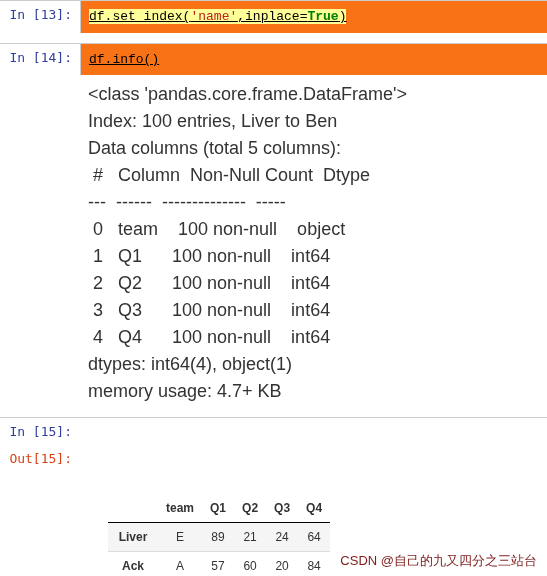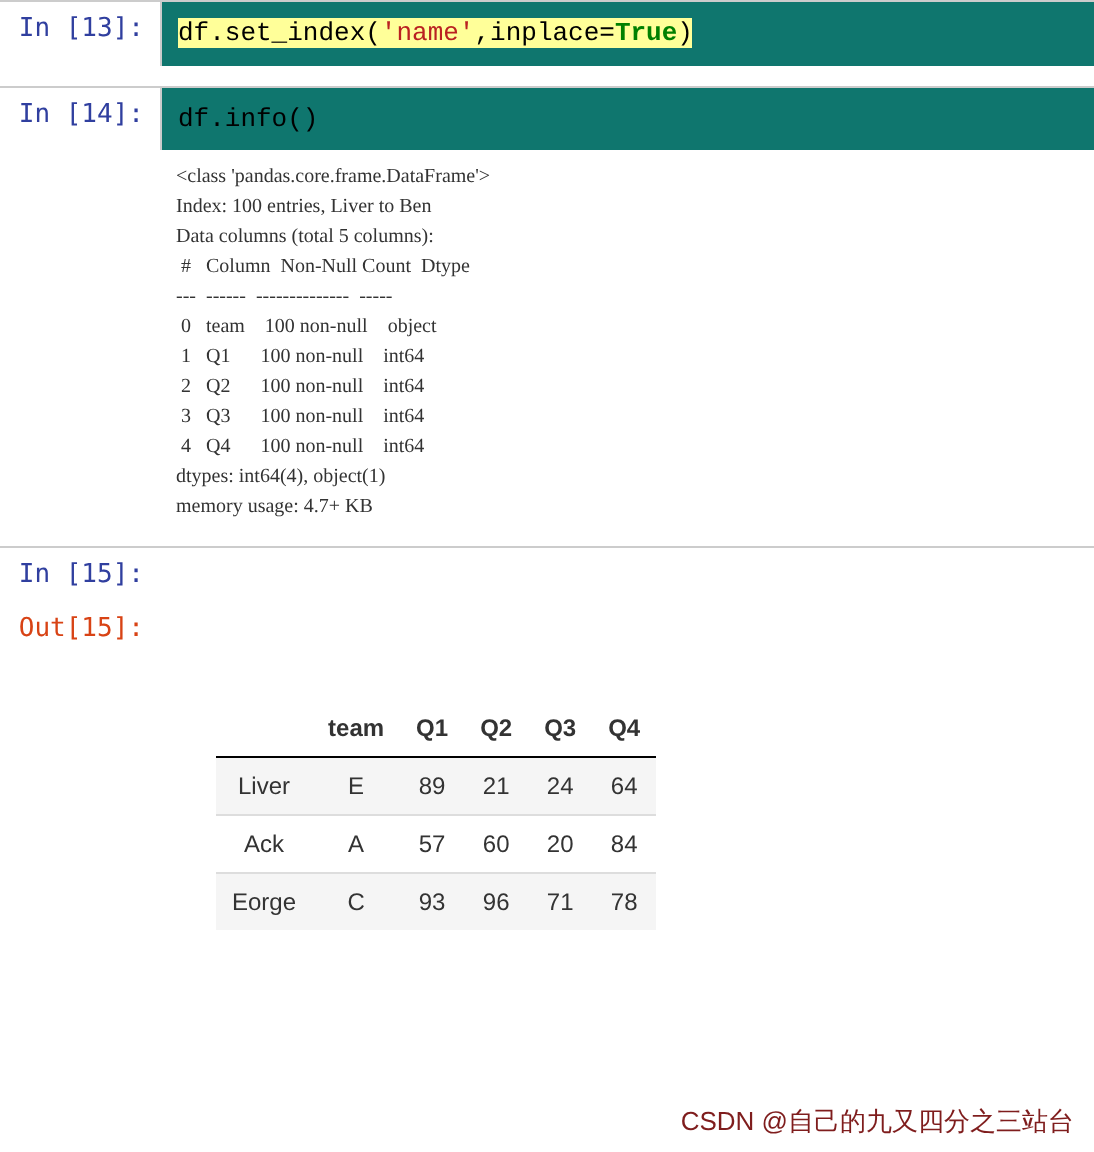--- a/index.html
+++ b/index.html
@@ -11,21 +11,21 @@
       width: 547px;
       height: 576px;
       overflow: hidden;
       position: relative;
     }
     .cell {
       display: flex;
       border-top: 1px solid #ccc;
       background: #fff;
     }
-    .cell.gray-bg .code-area { background: #0f766e; }
+    .cell.gray-bg .code-area { background: #f97316; text-decoration: underline; }
     .prompt {
       flex: 0 0 80px;
       text-align: right;
       padding: 6px 8px 6px 2px;
       white-space: nowrap;
       font-family: Menlo, Monaco, monospace;
     }
     .prompt-in { color: #303F9F; }
     .prompt-out { color: #D84315; }
     .code-area {
@@ -61,37 +61,37 @@
       border: none;
     }
     .df-table thead th {
       border-bottom: 1px solid #000;
       font-weight: bold;
     }
     .df-table .idx-name th {
       border-bottom: 1px solid #000;
     }
     .df-table tbody th {
-      font-weight: normal;
+      font-weight: bold;
       border-right: none;
       margin-top: 16px;
     }
     .df-table tbody tr:nth-child(odd) { background: #f5f5f5; }
     .df-table tbody tr:nth-child(even) { background: #fff; }
     .df-table tbody tr { border-top: 1px solid #ddd; }
 
     .watermark {
       position: absolute;
       bottom: 6px;
       right: 10px;
       color: #7f1d1d;
       font-family: Arial, sans-serif;
       font-size: 13px;
     }
-    .info-out { font-family: Liberation Serif, serif; font-size: 10px; }
+    .info-out { font-family: Liberation Sans, sans-serif; font-size: 18px; }
   </style>
 </head>
 <body>
 
 <div class="cell gray-bg">
   <div class="prompt prompt-in">In  [13]:</div>
   <div class="code-area"><span class="code-bg"><span>df.set_index(</span><span class="code-str">'name'</span><span>,inplace=</span><span class="code-kw">True</span><span>)</span></span></div>
 </div>
 
 <div style="height:10px;"></div>

